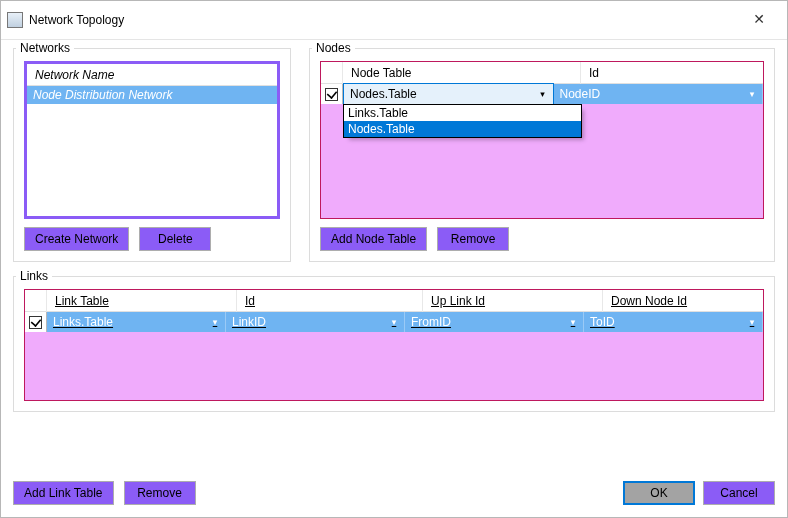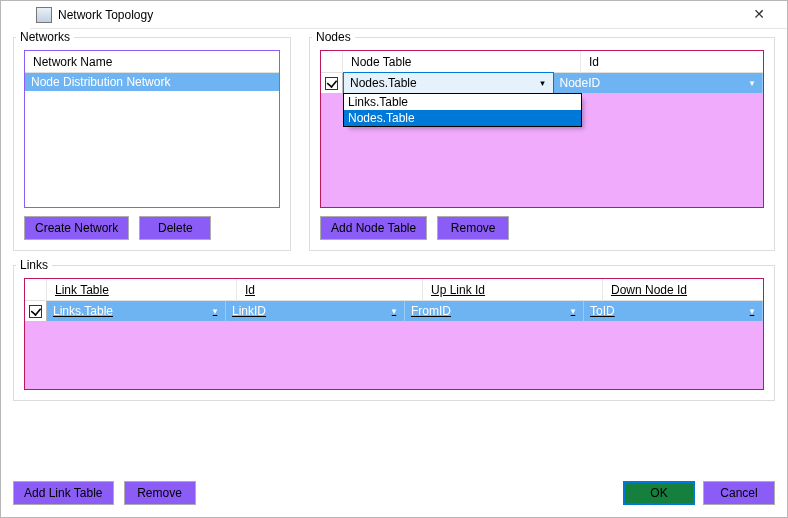--- a/index.html
+++ b/index.html
@@ -15,26 +15,25 @@
   }
   .window {
     width: 788px;
     height: 518px;
     border: 1px solid #b7b7b7;
     background: #fff;
     display: flex;
     flex-direction: column;
   }
   .titlebar {
-    height: 28px;
+    height: 39px;
     display: flex;
     align-items: center;
     padding: 0 8px 0 6px;
     border-bottom: 1px solid #e5e5e5;
-    margin-left: 29px;
   }
   .titlebar .app-icon {
     width: 16px;
     height: 16px;
     border: 1px solid #777;
     background: linear-gradient(#e8f0f8,#c0d0e0);
     margin-right: 6px;
   }
   .titlebar .title {
     flex: 1;
@@ -70,24 +69,25 @@
   }
   .group-label {
     position: absolute;
     top: -8px;
     left: 2px;
     background: #fff;
     padding: 0 4px;
     font-size: 12px;
   }
   .listbox {
-    border: 1px solid #8b5cf6;
+    border: 3px solid #8b5cf6;
     background: #fff;
     height: 158px;
     overflow: hidden;
+    font-style: italic;
   }
   .list-header, .tbl-header {
     display: flex;
     background: #fff;
     border-bottom: 1px solid #e0e0e0;
     height: 22px;
     align-items: center;
   }
   .hcell {
     padding: 0 8px;
@@ -110,21 +110,21 @@
     padding: 0 10px;
     min-width: 72px;
     background: #8b5cf6;
     border: 1px solid #adadad;
     font-family: inherit;
     font-size: 12px;
     cursor: default;
   }
   button.win.primary {
     border: 2px solid #0078d7;
-    background: #15803d;
+    background: #a3a3a3;
   }
   .nodes-table, .links-table {
     border: 1px solid #be185d;
     background: #f0abfc;
     position: relative;
   }
   .nodes-table { height: 158px; }
   .tbl-row {
     display: flex;
     align-items: stretch;

